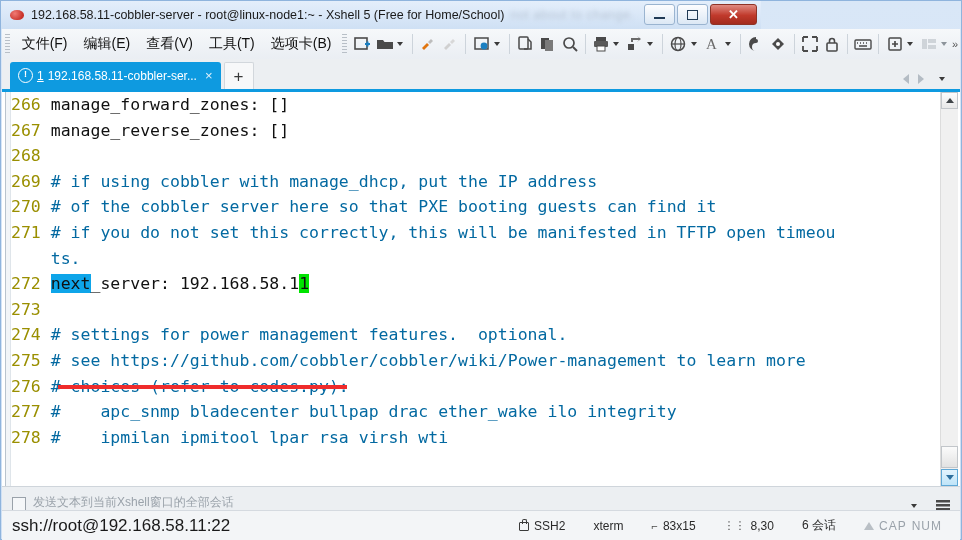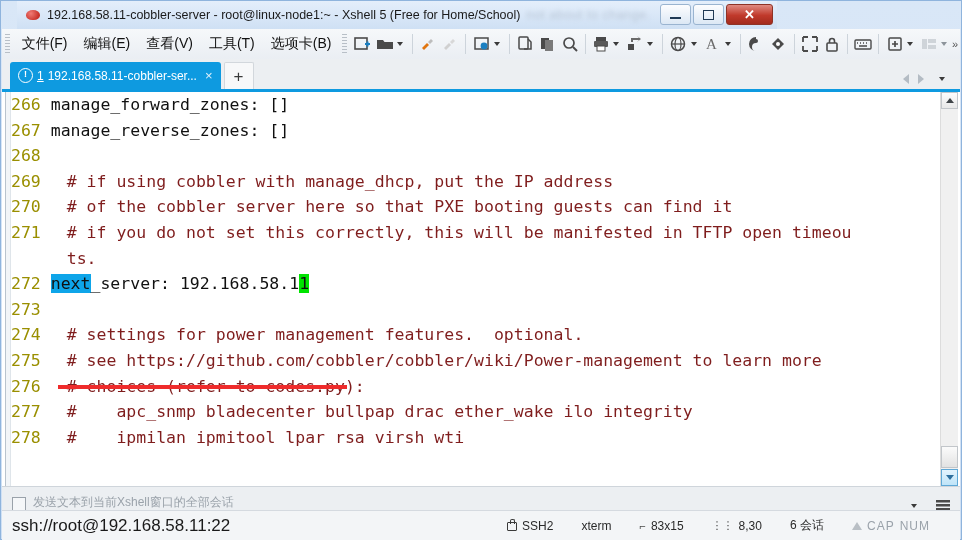--- a/index.html
+++ b/index.html
@@ -13,21 +13,21 @@
     position:relative;width:962px;height:540px;
     background:linear-gradient(#d9e7f7,#cfe0f4);
     box-sizing:border-box;
     border:1px solid #8fb4dd;
   }
 
   
   .titlebar{
     position:absolute;left:0;top:0;width:760px;height:28px;
     background:linear-gradient(#e4eefb,#cfe0f4);
-    display:flex;align-items:center;margin-left:16px;
+    display:flex;align-items:center;
   }
   .tb-icon{
     width:16px;height:16px;margin-left:8px;margin-right:6px;
     position:relative;flex:0 0 auto;
   }
   .tb-icon .shell{
     position:absolute;left:1px;top:3px;width:14px;height:10px;
     background:radial-gradient(circle at 35% 35%,#f07a74,#c9342c 70%);
     border-radius:50% 50% 45% 45%;
   }
@@ -117,21 +117,21 @@
     background:#f2f5f8;
   }
   .term{
     position:absolute;left:9px;top:0;width:928px;height:484px;
     background:#fff;overflow:hidden;
     font-family:"DejaVu Sans Mono","Liberation Mono",monospace;
     font-size:16.5px;line-height:25.6px;
     white-space:pre;
   }
   .term .ln{color:#9a8f00;}
-  .term .cm{color:#7f1d1d;margin-left:16px;}
+  .term .cm{color:#0369a1;}
   .term .tx{color:#101010;}
   .hl-olive{background:#0ea5e9;color:#2a2a00;}
   .hl-green{background:#00e400;color:#000;}
   .redline{
     position:absolute;left:56px;top:293px;width:289px;height:4px;background:#ef2b2b;
   }
   .vimstat{
     position:absolute;left:9px;top:440px;width:915px;
     font-family:"DejaVu Sans Mono","Liberation Mono",monospace;
     font-size:16.5px;color:#101010;
@@ -175,21 +175,21 @@
      linear-gradient(#4a4a4a,#4a4a4a) 0 4.2px/14px 2.5px no-repeat,
      linear-gradient(#4a4a4a,#4a4a4a) 0 8.4px/14px 2.5px no-repeat;}
 
   
   .statusbar{
     position:absolute;left:1px;top:509px;width:958px;height:29px;
     background:#f3f5f7;display:flex;align-items:center;
     border-top:1px solid #d5dae0;
   }
   .sb-url{font-size:17px;color:#1a1a1a;margin-left:10px;}
-  .sb-cells{margin-left:auto;display:flex;align-items:center;padding-right:16px;}
+  .sb-cells{margin-left:auto;display:flex;align-items:center;padding-right:4px;}
   .sb-cell{
     font-size:12px;color:#2a2a2a;padding:0 14px;display:flex;align-items:center;gap:5px;
     white-space:nowrap;
   }
   .lock{
     width:8px;height:7px;border:1.3px solid #3a3a3a;border-radius:1px;position:relative;margin-top:2px;
   }
   .lock:before{content:"";position:absolute;left:1.5px;top:-4px;width:3px;height:4px;
     border:1.3px solid #3a3a3a;border-bottom:none;border-radius:2px 2px 0 0;}
   .sizeicon{font-size:11px;color:#4a4a4a;}

